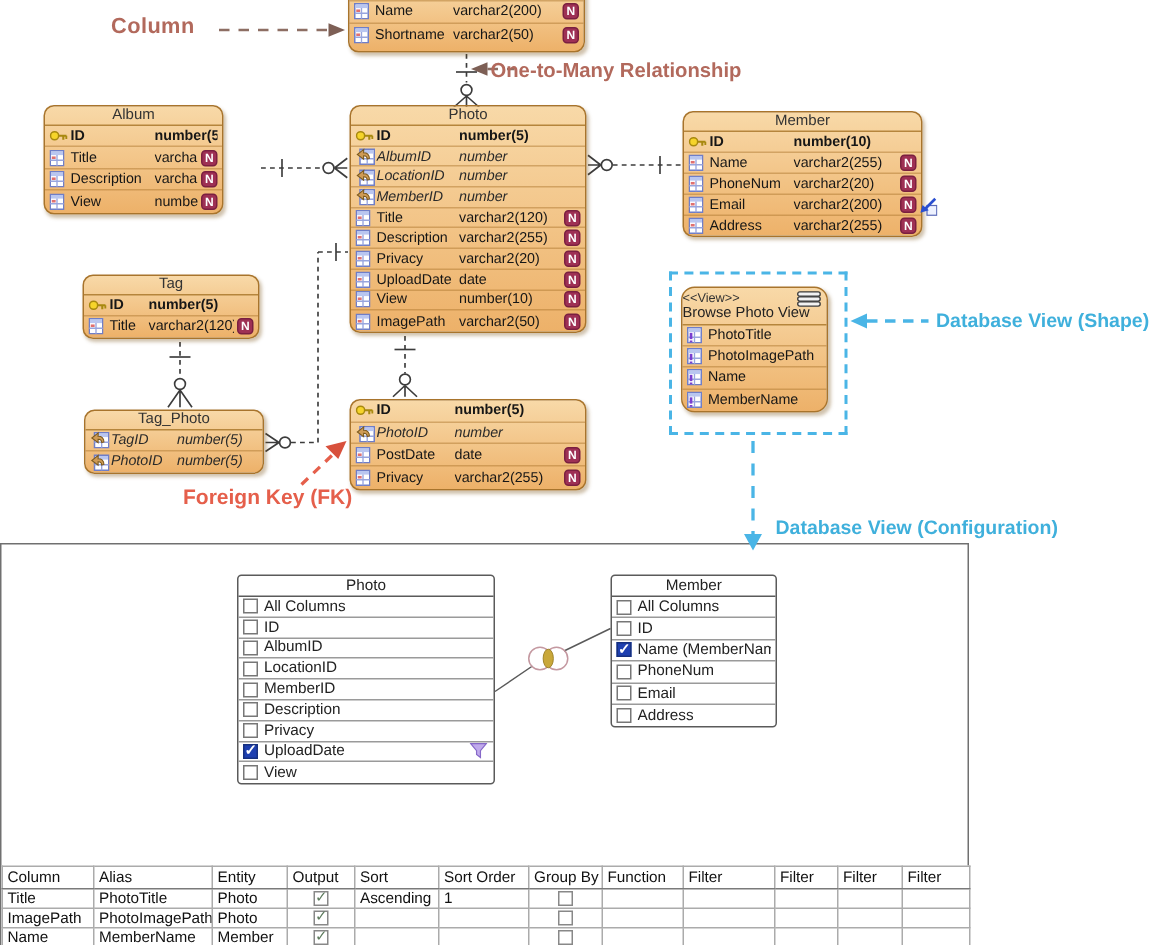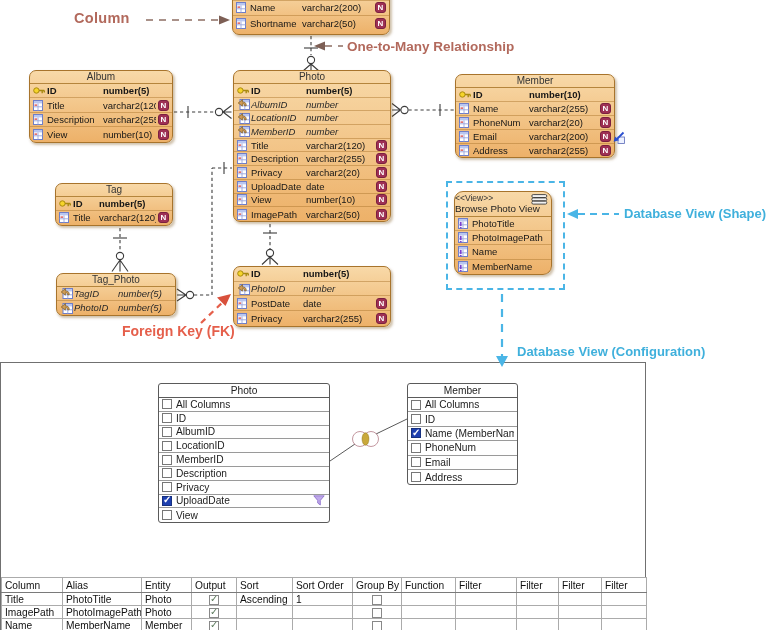--- a/index.html
+++ b/index.html
@@ -23,21 +23,21 @@
       border-radius:3px;color:#fff;font-size:8px;font-weight:bold;
       display:flex;align-items:center;justify-content:center;}
   .pk{font-weight:bold}
   .fkrow .nm,.fkrow .tp{font-style:italic;color:#2a2a2a}
   .linkic{position:absolute;right:-11px;top:1px;width:13px;height:13px}
 
   #t-partial{left:232px;top:-13px;width:158px;--nm:52px}
   #t-partial .rw{height:15.5px}
   #t-partial .sp{height:12.5px}
   #t-partial{padding-bottom:2px}
-  #t-album{left:29px;top:70px;width:144px;--nm:56px}
+  #t-album{left:29px;top:70px;width:120px;--nm:56px}
   #t-album .rw{height:14.4px}
   #t-photo{left:233px;top:70px;width:158px;--nm:55px}
   #t-photo .rw{height:13.7px}
   #t-member{left:455px;top:74px;width:160px;--nm:56px}
   #t-member .rw{height:13.9px}
   #t-tag{left:55px;top:183px;width:118px;--nm:26px}
   #t-tag .rw{height:13.9px}
   #t-tagphoto{left:56px;top:273px;width:120px;--nm:44px}
   #t-tagphoto .rw{height:13.9px}
   #t-comment{left:233px;top:266px;width:158px;--nm:52px}
@@ -51,21 +51,21 @@
   #t-view .vdb{position:absolute;right:3px;top:2px}
   #t-view .rw{height:14.2px}
   #t-view .nm{flex:1;width:auto}
 
   #selrect{position:absolute;left:446px;top:181px;width:119px;height:109px;
            border:2px dashed #4ab5e6;z-index:5;pointer-events:none}
 
   
   .lbl{position:absolute;z-index:6;font-weight:bold;white-space:nowrap}
   #lbl-column{left:74px;top:10px;font-size:14.5px;color:#b2695c;letter-spacing:.3px}
-  #lbl-o2m{left:347px;top:39px;font-size:13.5px;color:#b2695c}
+  #lbl-o2m{left:327px;top:39px;font-size:13.5px;color:#b2695c}
   #lbl-fk{left:122px;top:323px;font-size:14px;color:#e55f4b}
   #lbl-shape{left:624px;top:206px;font-size:13px;color:#3fb0dc}
   #lbl-config{left:517px;top:344px;font-size:13px;color:#3fb0dc}
 
   
   #panel{position:absolute;left:0;top:362px;width:646px;height:268px;
          border:1px solid #707070;border-bottom:none;background:#fff;z-index:1}
 
   .cfg{position:absolute;z-index:2;background:#fff;border:1px solid #5a5a5a;
        border-radius:3px;font-size:10.2px;color:#222}

